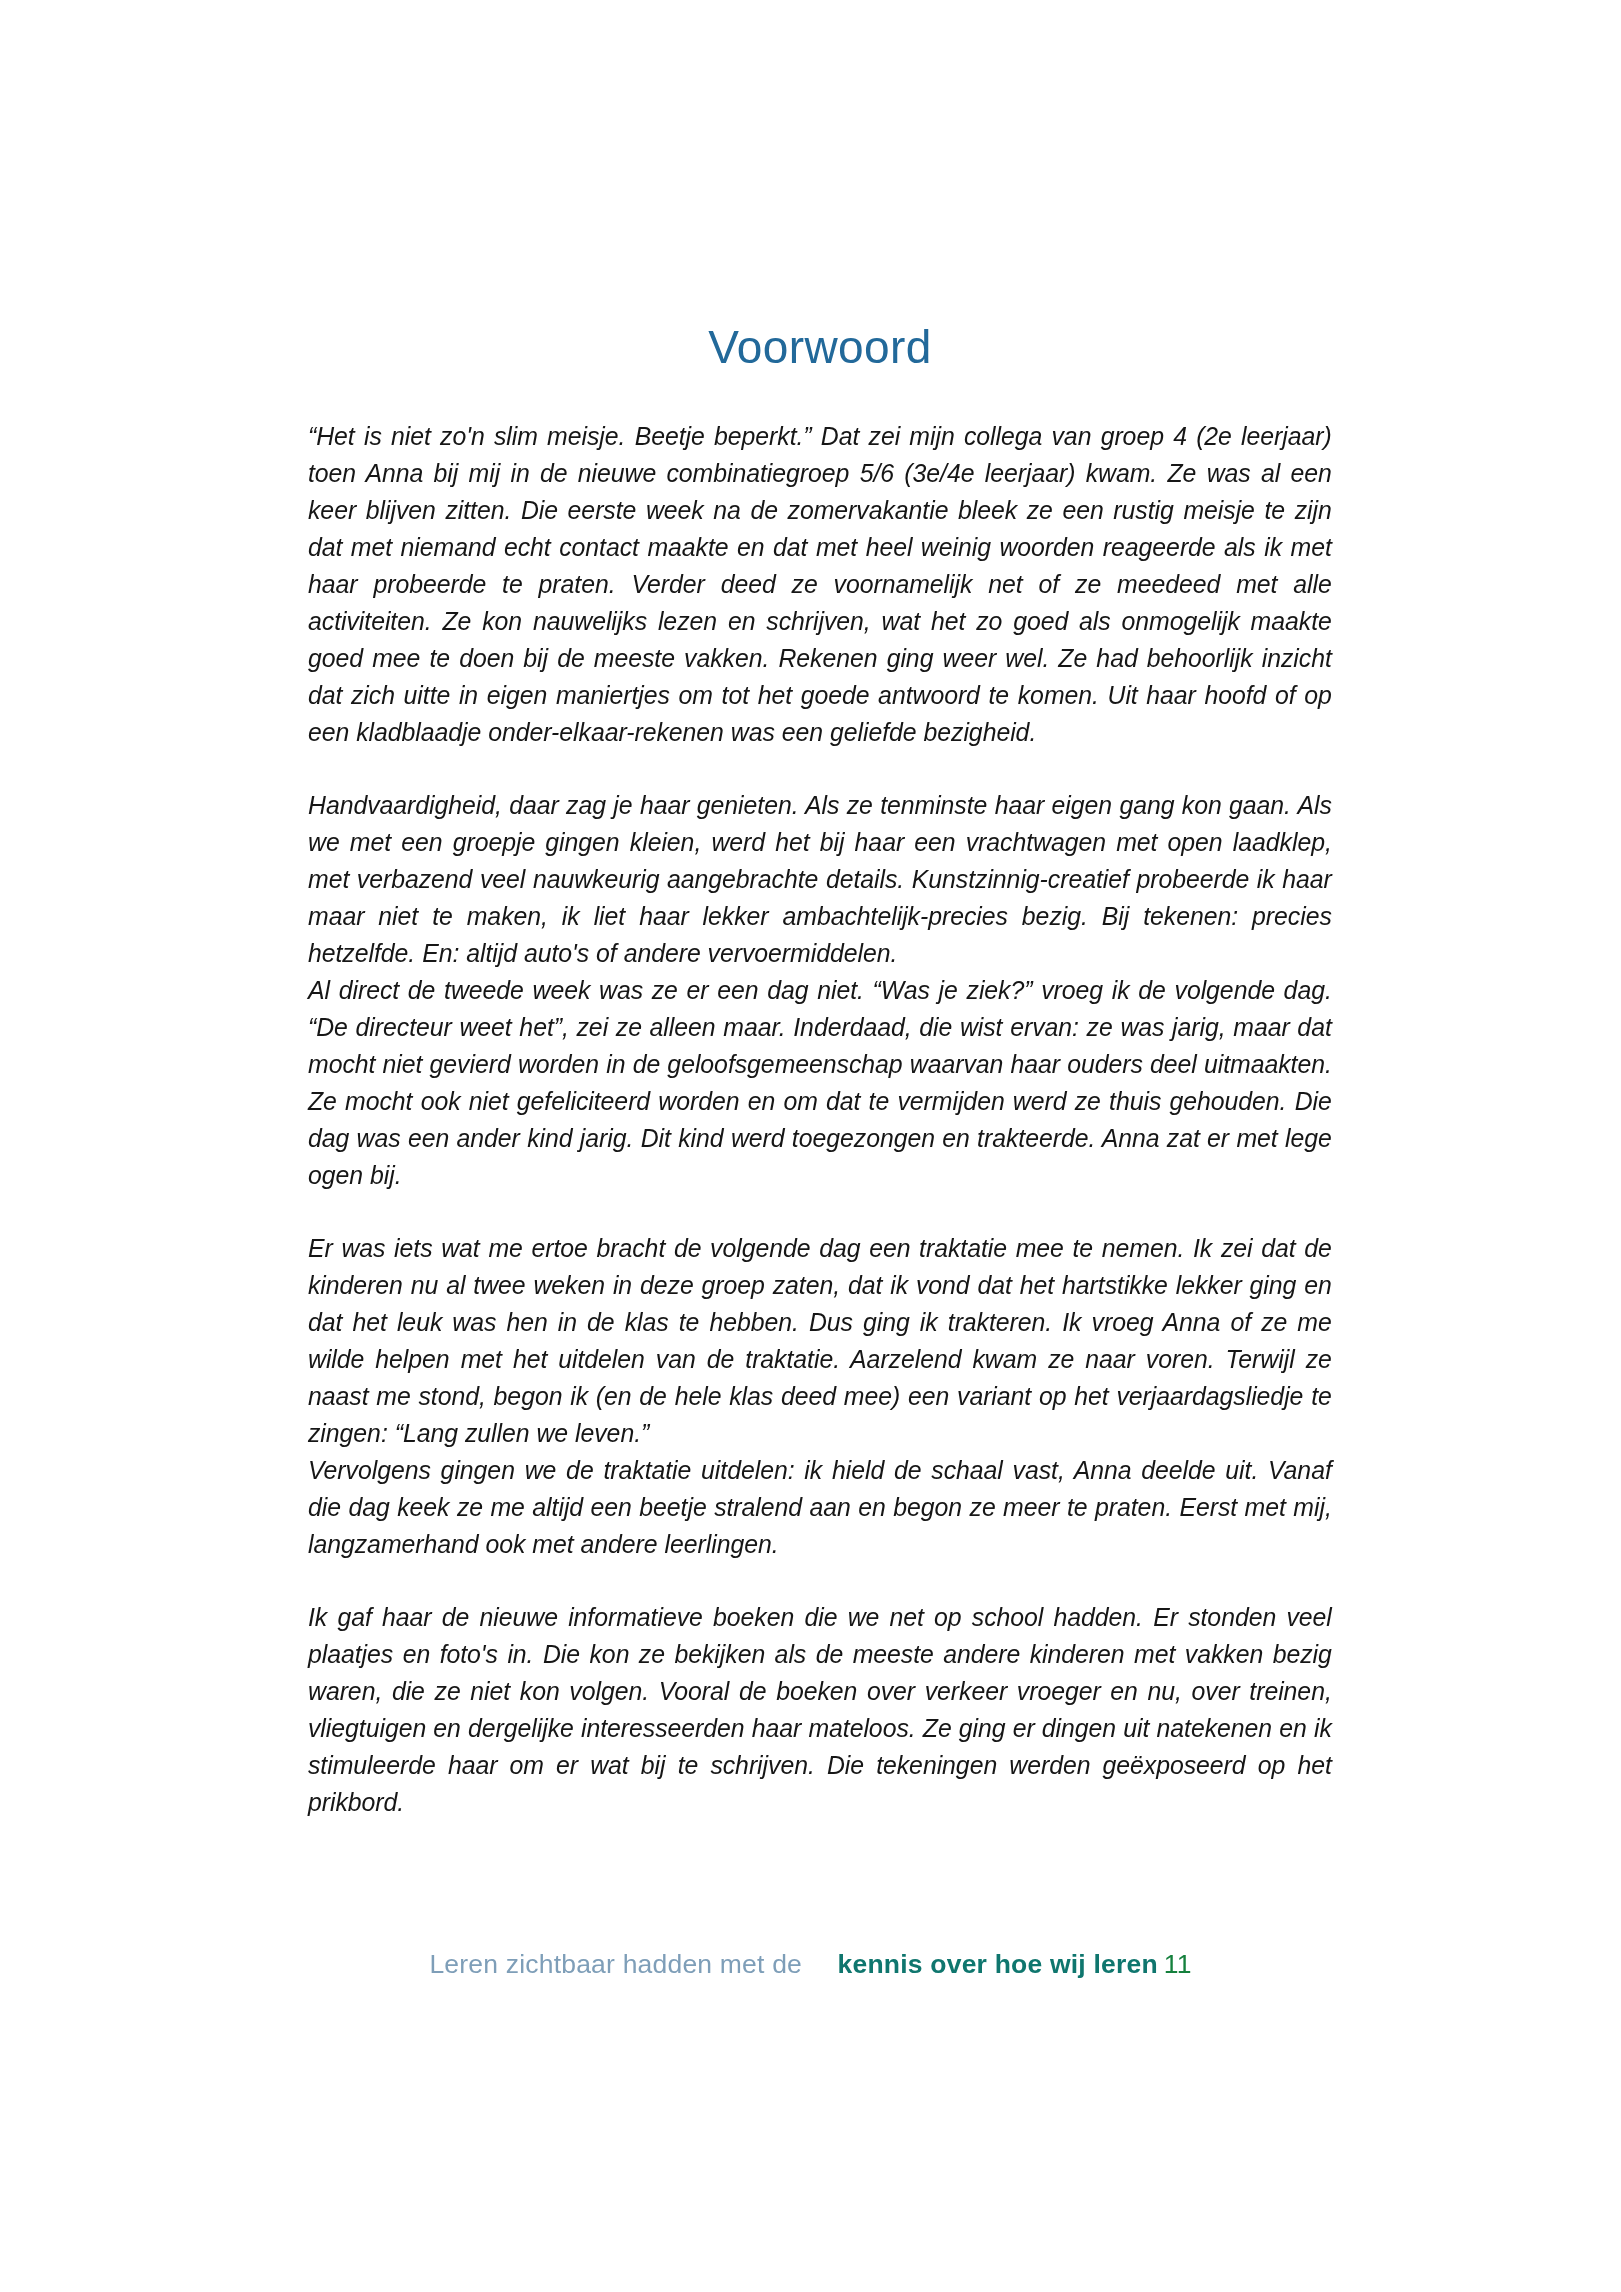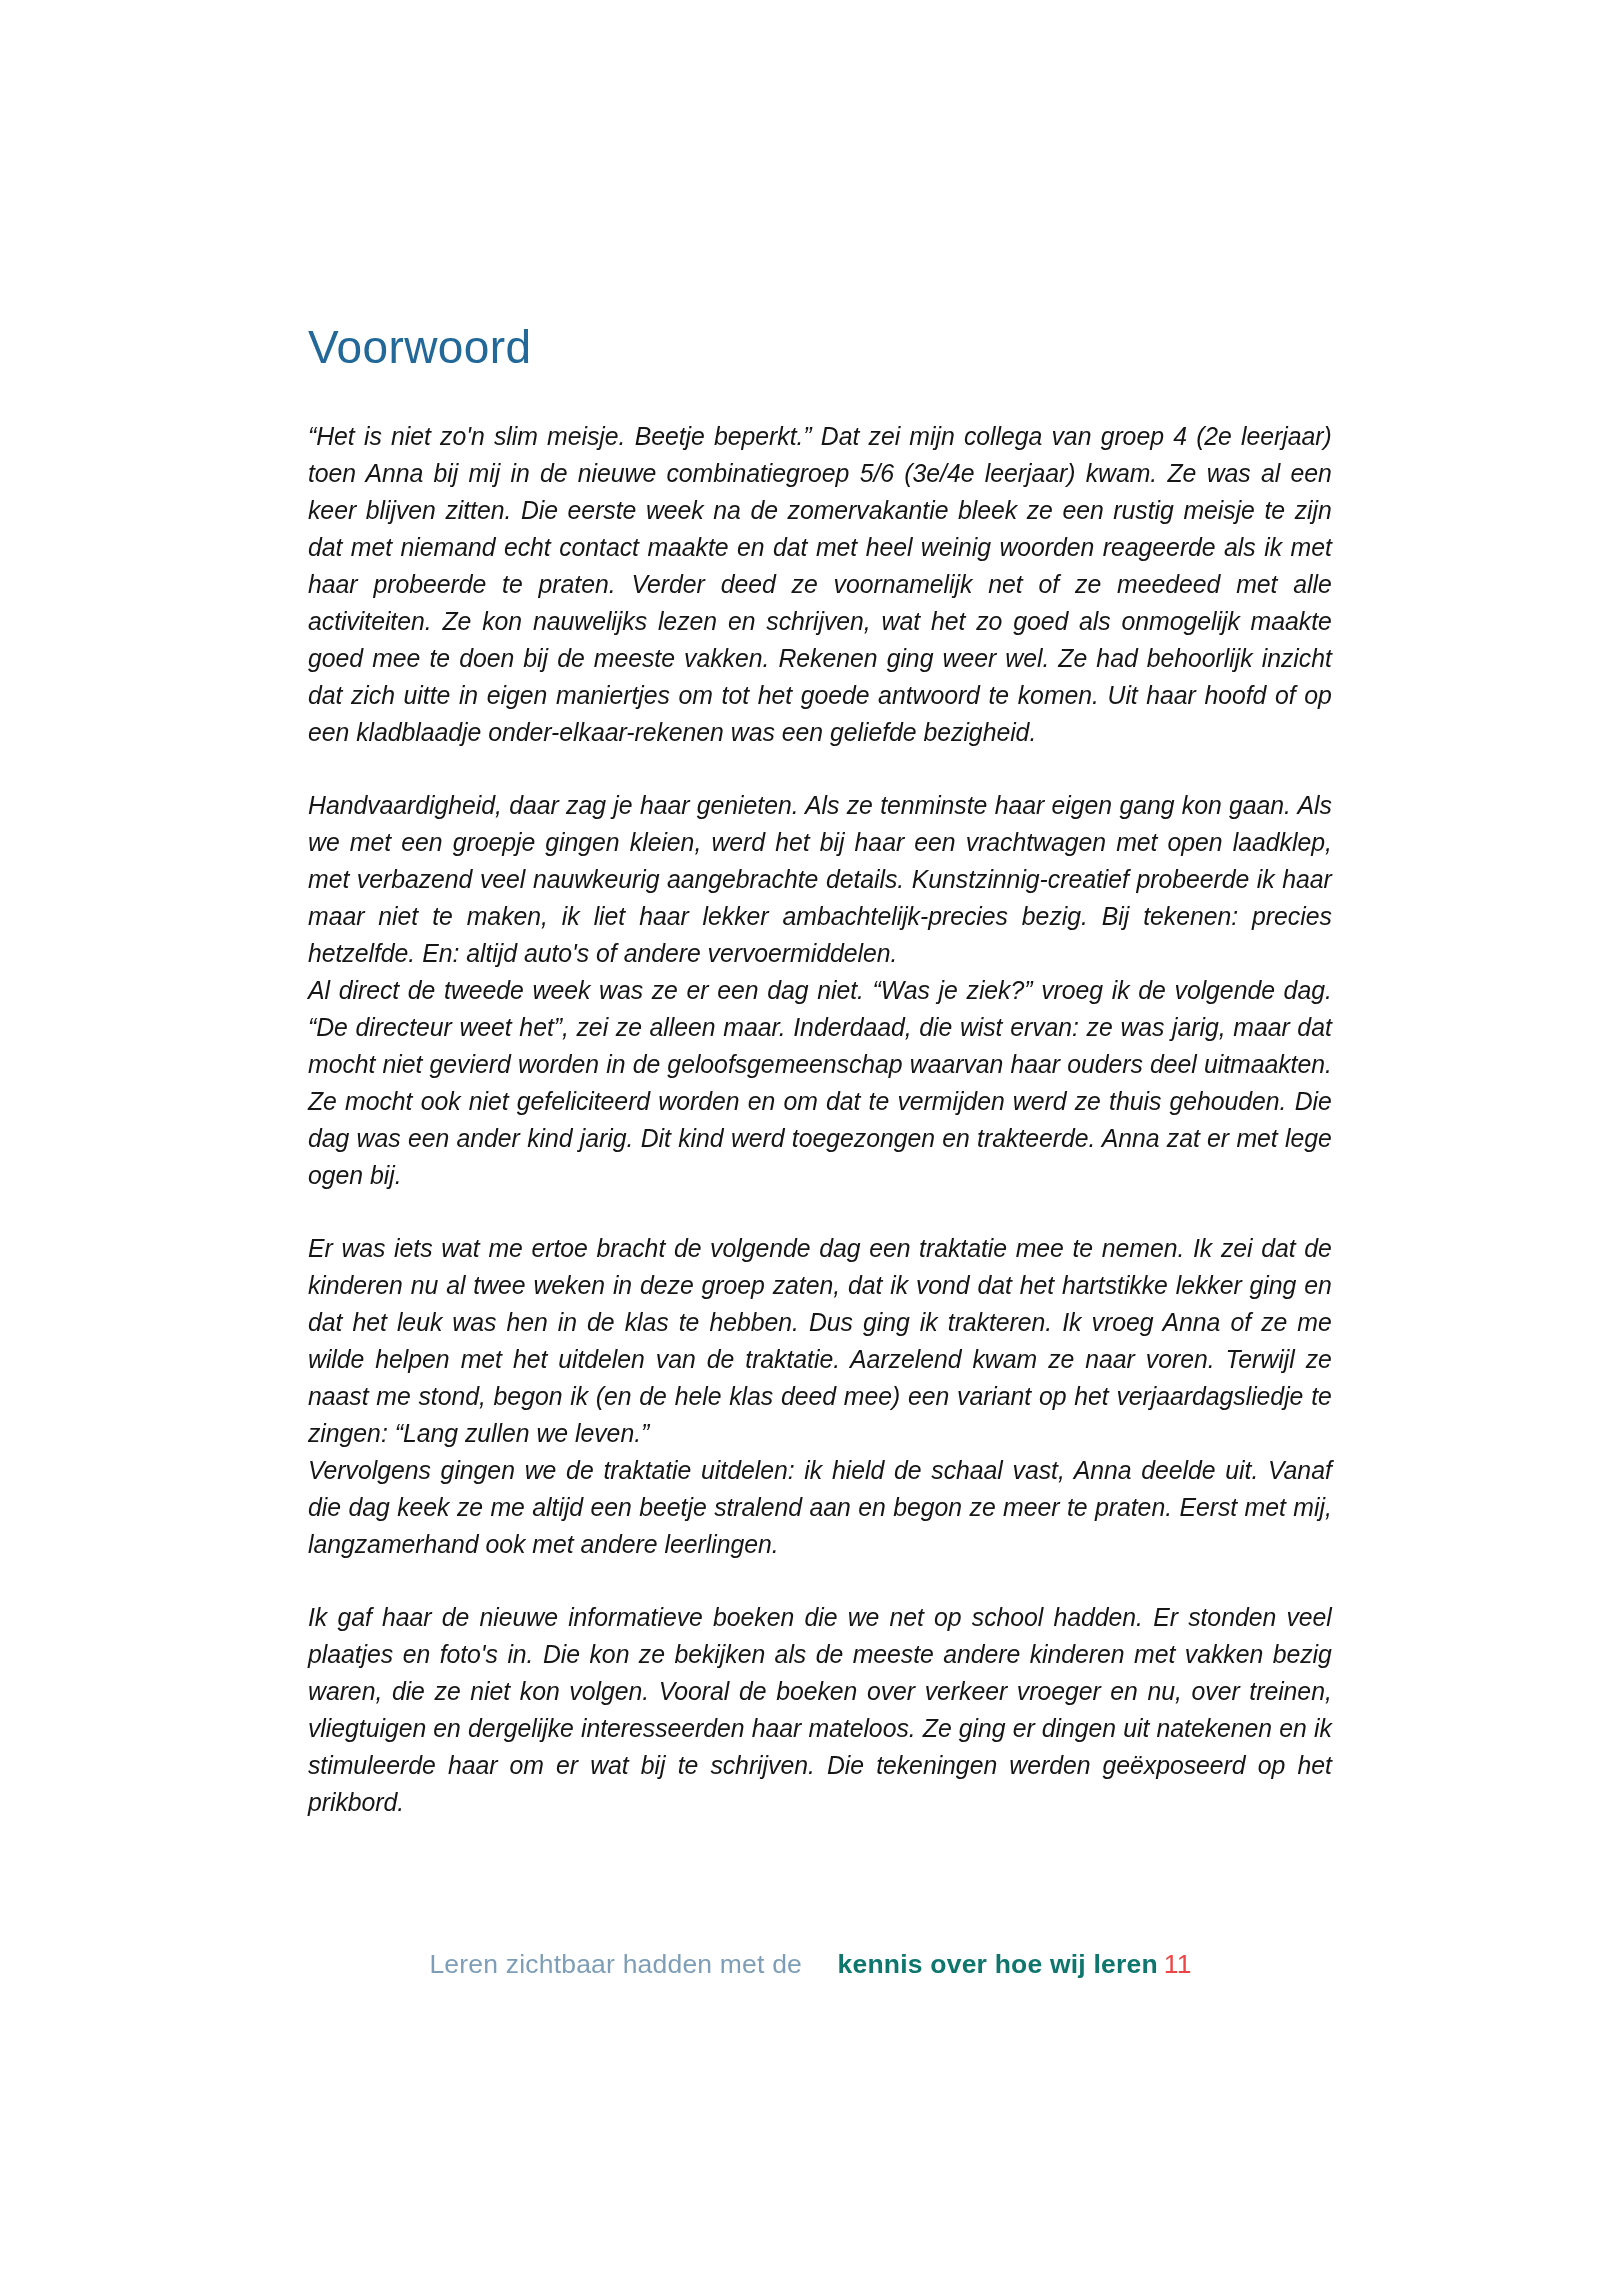--- a/index.html
+++ b/index.html
@@ -35,20 +35,21 @@
   .chapter-title {
     font-family: "Liberation Sans", sans-serif;
     font-size: 46px;
     font-weight: 400;
     letter-spacing: 0.4px;
     color: #22699a;
     line-height: 1.08;
     margin: 0 0 45px 0;
     padding: 0;
     white-space: pre;
+    text-align: center;
   }
 
   
   .body-block {
     font-family: "Liberation Sans", sans-serif;
     font-style: italic;
     font-size: 26px;
     line-height: 37px;
     color: #161616;
     text-align: justify;
@@ -90,21 +91,21 @@
     color: #7e9eb8;
     letter-spacing: 0.2px;
   }
   .footer .f-strong {
     color: #0f766e;
     font-weight: 700;
     letter-spacing: 0.2px;
     margin-left: 28px;
   }
   .footer .f-page {
-    color: #ef4444;
+    color: #15803d;
     font-weight: 400;
     letter-spacing: 0.2px;
     margin-left: 5.9px;
   }
 </style>
 </head>
 <body>
 
 <div class="page">
 

